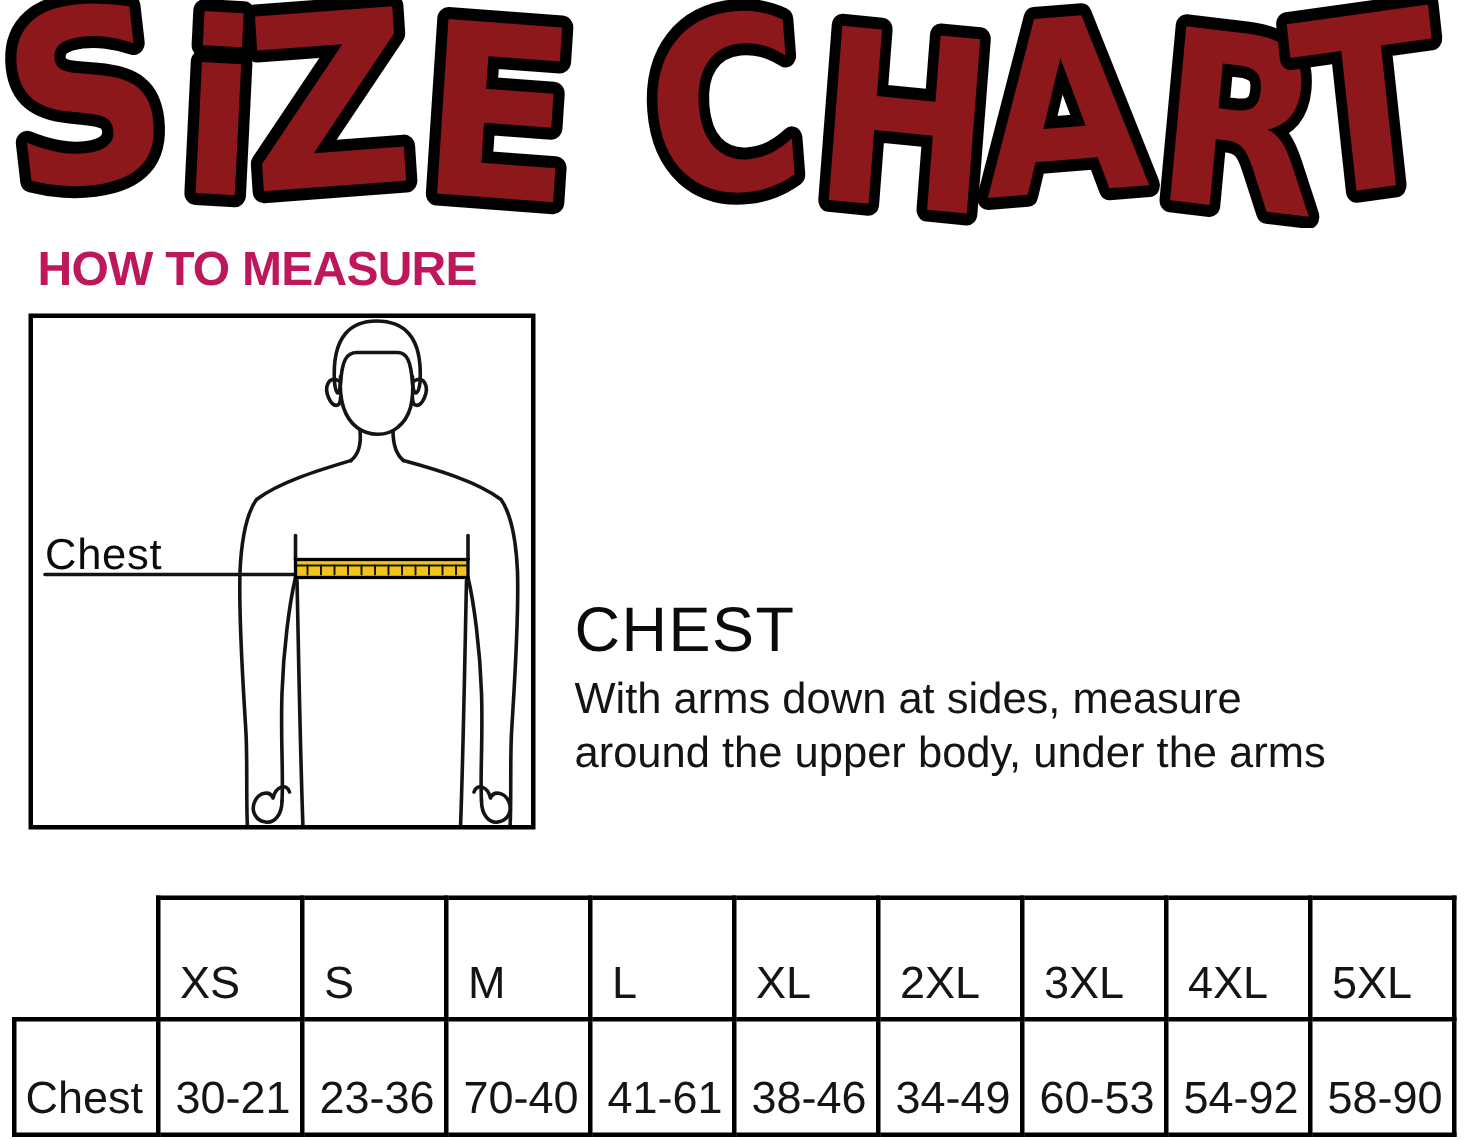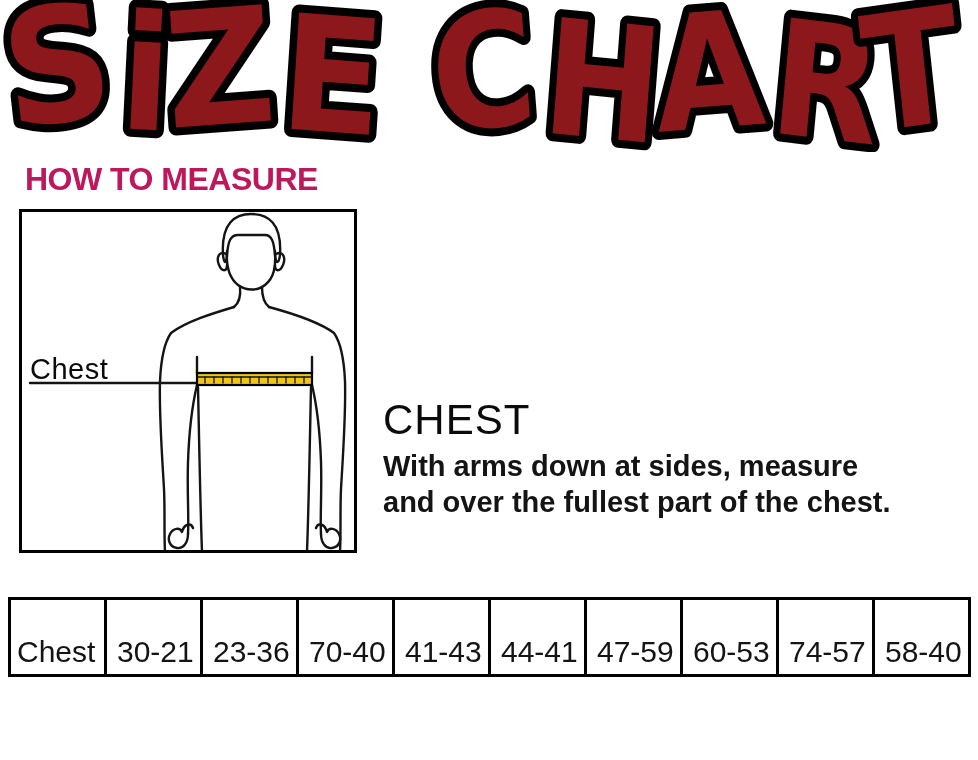--- a/index.html
+++ b/index.html
@@ -35,21 +35,21 @@
   }
   
   .chest-heading {
     position:absolute; left:383px; top:396px;
     font-size:42px; font-weight:400; letter-spacing:1px; color:#0b0b0b;
   }
   .chest-desc {
     position:absolute; left:383px; top:449px;
     font-size:29px; line-height:35.5px; font-weight:400; color:#141414;
   }
-  .chest-desc span { display:block;font-weight:bold; }
+  .chest-desc span { display:block; }
   
   .size-table {
     position:absolute; left:8px; top:597px;
     border-collapse:collapse; table-layout:fixed;
   }
   .size-table td {
     width:96px; border:3px solid #000000; background:#ffffff;
     vertical-align:bottom; text-align:left;
     font-size:30px; font-weight:400; color:#141414;
     padding:0 0 5px 10px; overflow:hidden;
@@ -101,33 +101,45 @@
 
       <rect x="175" y="161" width="115" height="12" stroke="#000000" stroke-width="2.2" fill="#f3c31a"></rect>
       <path class="fig thin" d="M175,165 L290,165"></path>
       <path class="fig thin" d="M183,165 L183,171 M192,165 L192,171 M201,165 L201,171 M210,165 L210,171 M219,165 L219,171 M228,165 L228,171 M237,165 L237,171 M246,165 L246,171 M255,165 L255,171 M264,165 L264,171 M273,165 L273,171 M282,165 L282,171"></path>
     </svg>
   </div>
 
   <div class="chest-heading">CHEST</div>
   <div class="chest-desc">
     <span>With arms down at sides, measure</span>
-    <span>and over the fullest part of the chest.</span>
+    <span>around the upper body, under the arms</span>
   </div>
 
   <table class="size-table">
     <tbody>
+        <tr class="head-row">
+      <td class="blank"></td>
+      <td>XS</td>
+      <td>S</td>
+      <td>M</td>
+      <td>L</td>
+      <td>XL</td>
+      <td>2XL</td>
+      <td>3XL</td>
+      <td>4XL</td>
+      <td>5XL</td>
+    </tr>
     <tr class="data-row">
       <td class="row-label">Chest</td>
       <td>30-21</td>
       <td>23-36</td>
       <td>70-40</td>
-      <td>41-43</td>
-      <td>44-41</td>
-      <td>47-59</td>
+      <td>41-61</td>
+      <td>38-46</td>
+      <td>34-49</td>
       <td>60-53</td>
-      <td>74-57</td>
-      <td>58-40</td>
+      <td>54-92</td>
+      <td>58-90</td>
     </tr>
   </tbody>
     </table>
 
 </div>
 
 </body></html>

